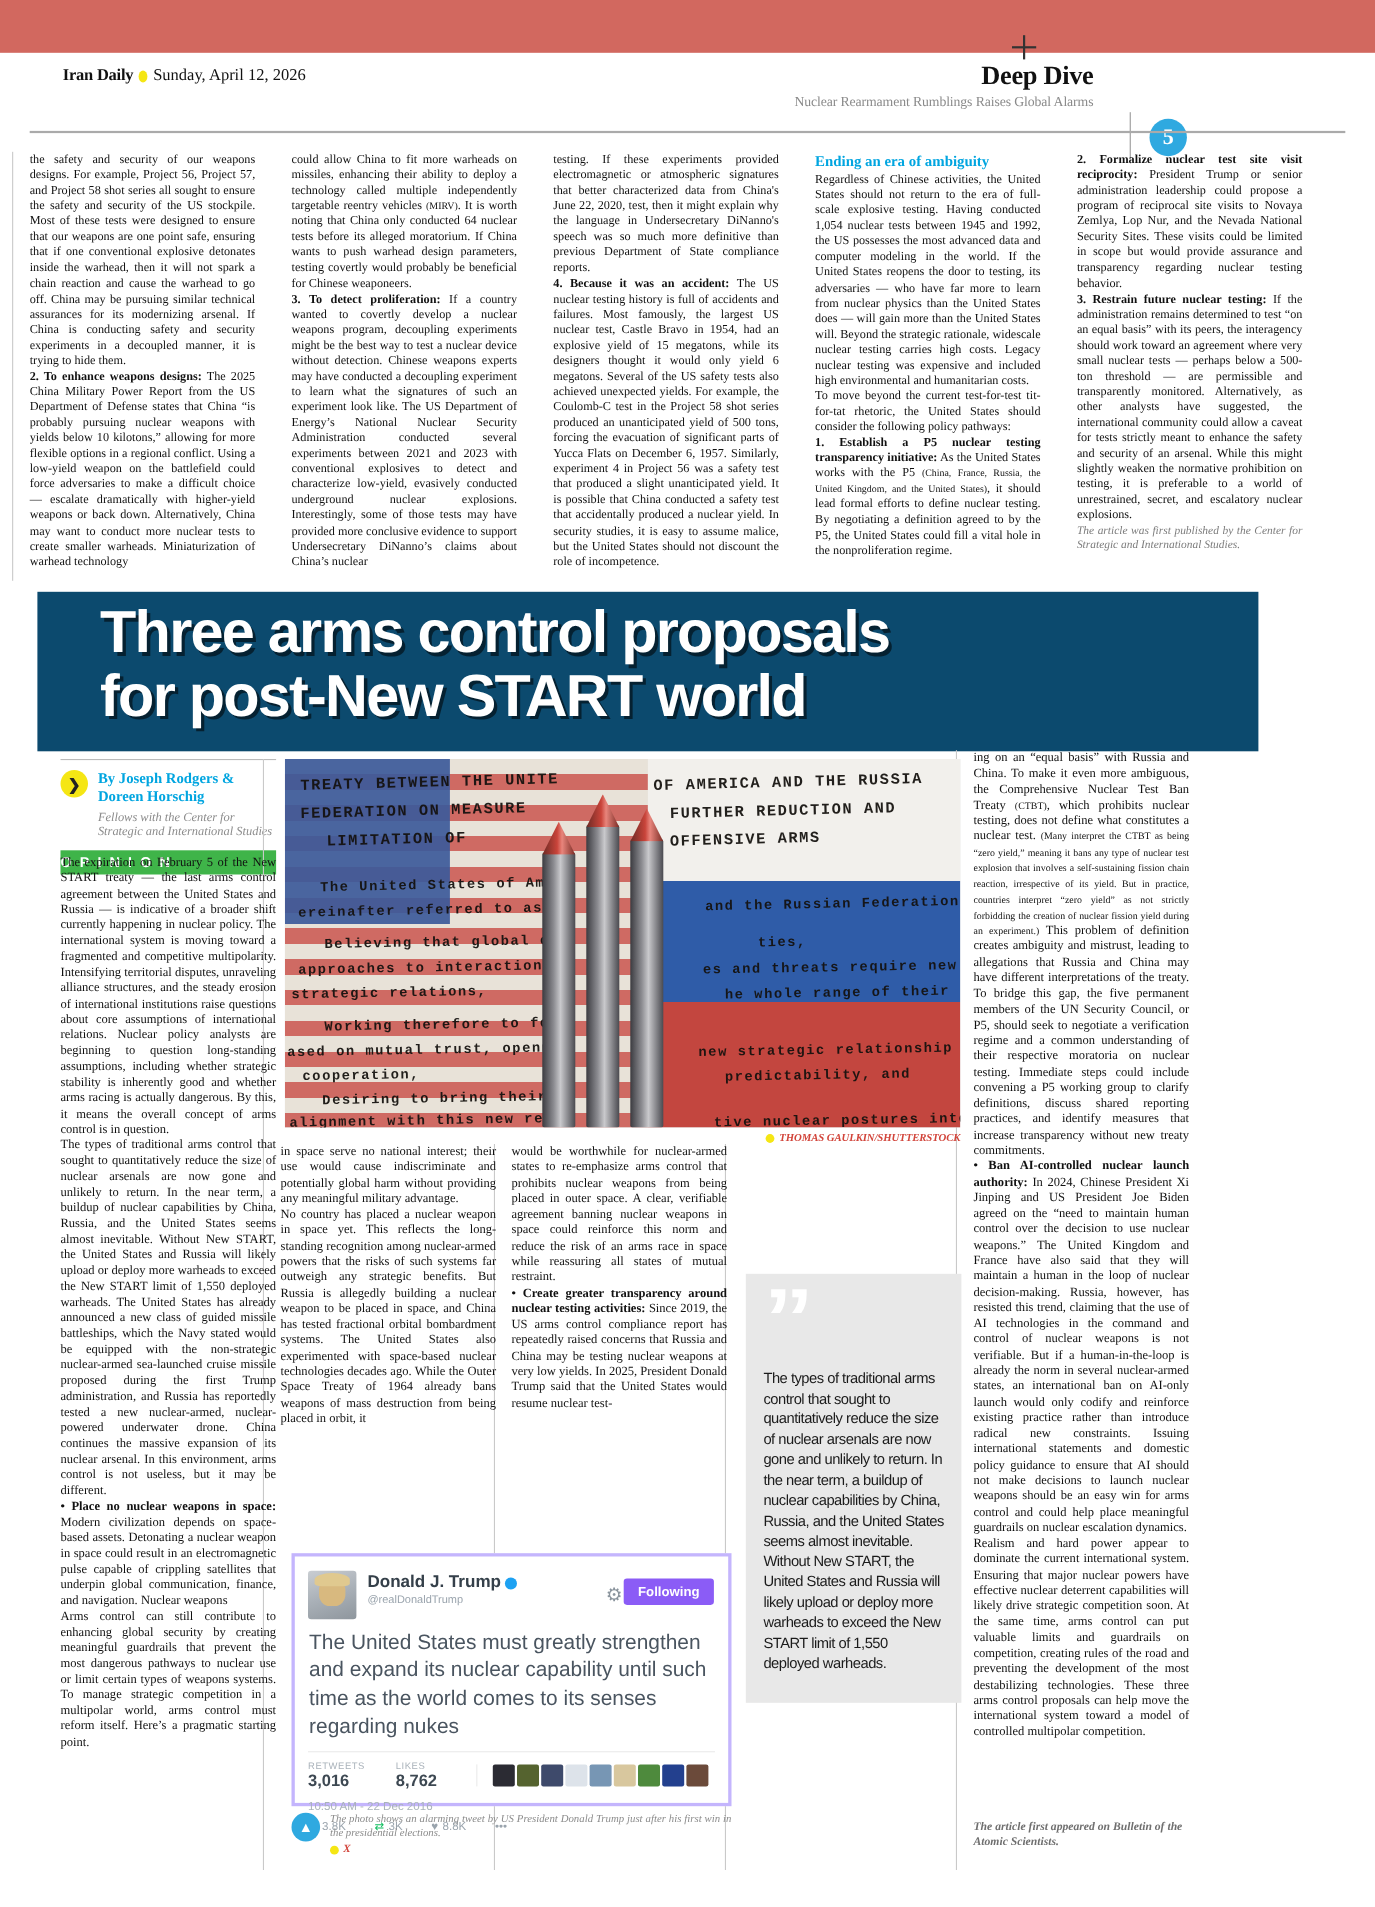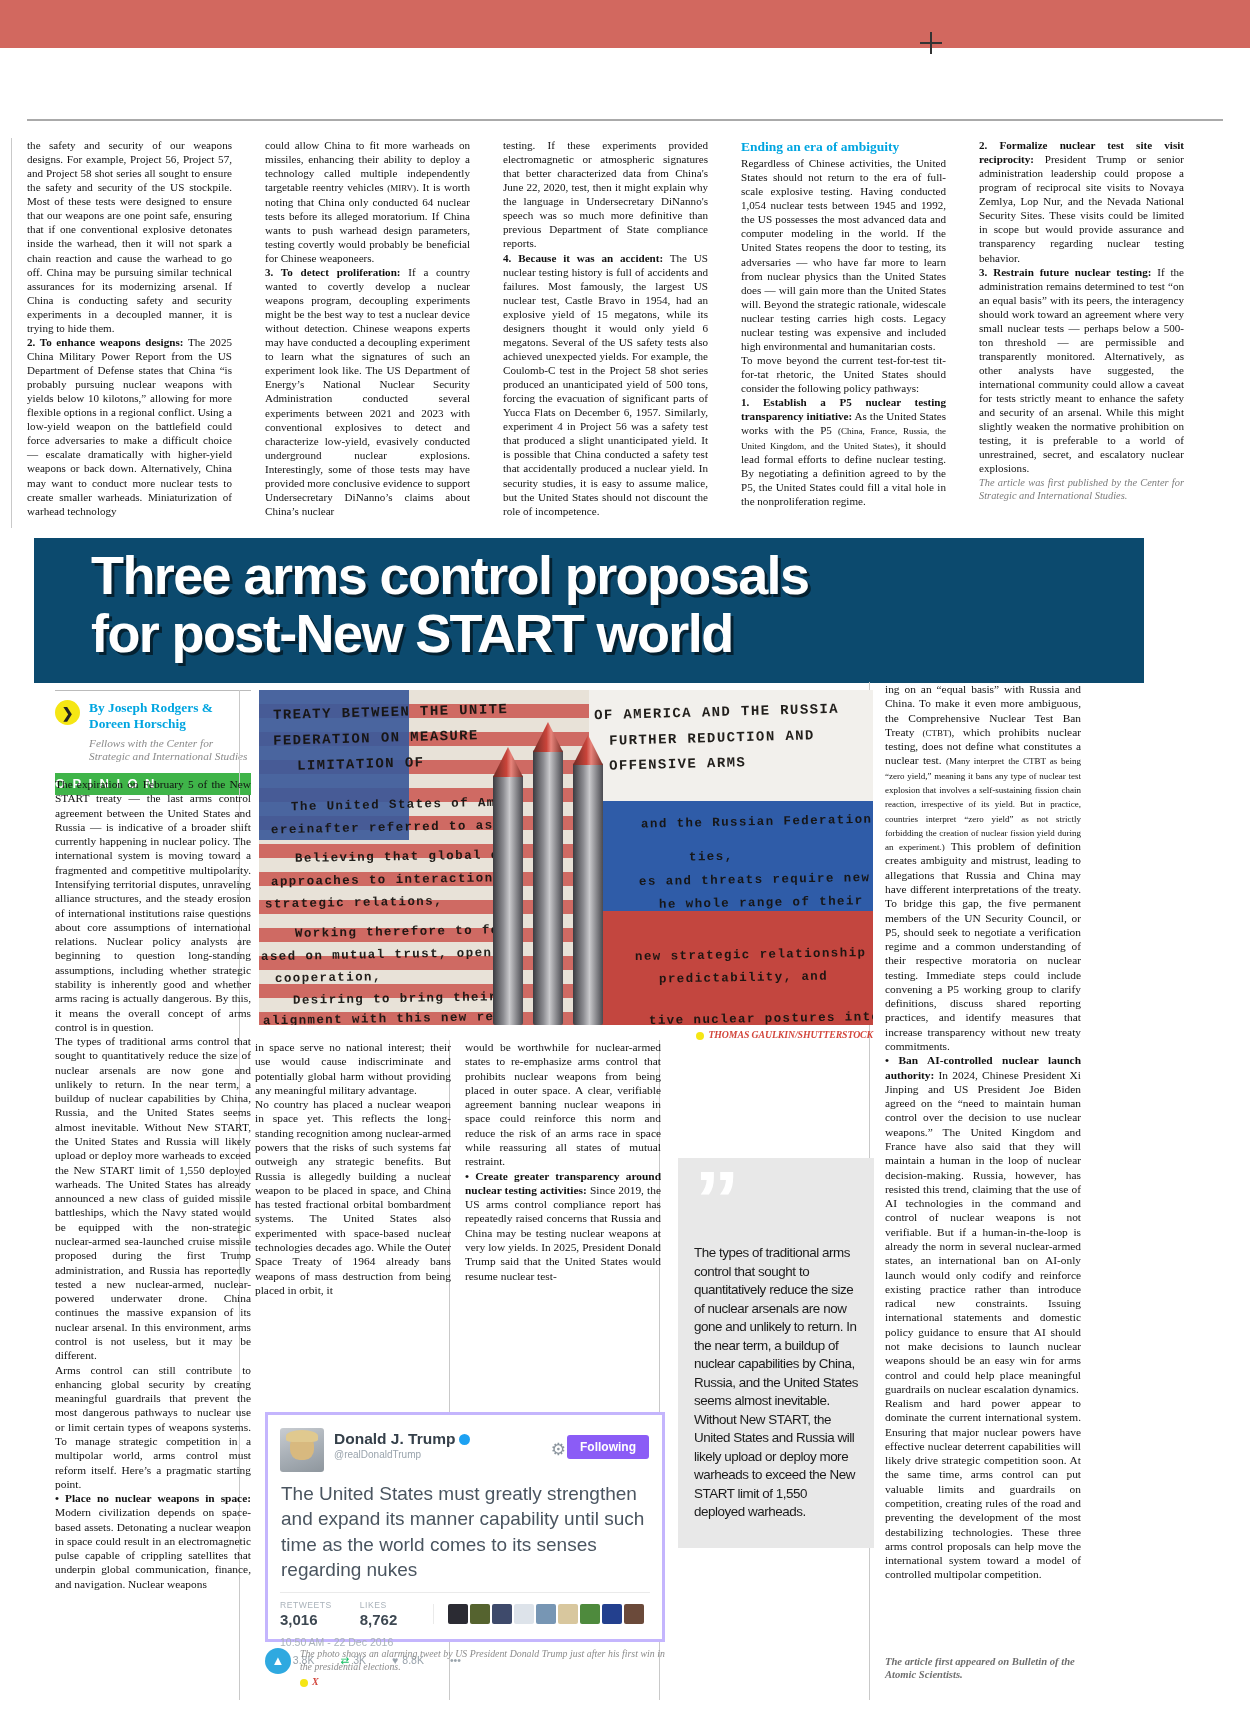--- a/index.html
+++ b/index.html
@@ -284,20 +284,33 @@
   }
 </style>
 </head>
 <body>
 
 <div class="page">
 
   <div class="top-red-bar"></div>
   <div class="crop-mark"></div>
 
+  <div class="masthead">
+    <div class="mh-left">
+      <span class="mh-paper">Iran Daily</span>
+      <span class="mh-dot"></span>
+      <span class="mh-date">Sunday, April 12, 2026</span>
+    </div>
+    <div class="mh-center">
+      <div class="mh-title">Deep Dive</div>
+      <div class="mh-sub">Nuclear Rearmament Rumblings Raises Global Alarms</div>
+    </div>
+    <div class="mh-divider"></div>
+    <div class="page-num">5</div>
+  </div>
   <div class="mh-rule"></div>
 
   <div class="jump">
     <div class="jump-cols">
 
       <div class="jump-col first">
         <p>the safety and security of our weapons designs. For example, Project 56, Project 57, and Project 58 shot series all sought to ensure the safety and security of the US stockpile. Most of these tests were designed to ensure that our weapons are one point safe, ensuring that if one conventional explosive detonates inside the warhead, then it will not spark a chain reaction and cause the warhead to go off. China may be pursuing similar technical assurances for its modernizing arsenal. If China is conducting safety and security experiments in a decoupled manner, it is trying to hide them.</p>
         <p><b>2. To enhance weapons designs:</b><span> The 2025 China Military Power Report from the US Department of Defense states that China “is probably pursuing nuclear weapons with yields below 10 kilotons,” allowing for more flexible options in a regional conflict. Using a low-yield weapon on the battlefield could force adversaries to make a difficult choice — escalate dramatically with higher-yield weapons or back down. Alternatively, China may want to conduct more nuclear tests to create smaller warheads. Miniaturization of warhead technology</span></p>
       </div>
 
@@ -345,22 +358,22 @@
   </div>
 
   <div class="col-rule" style="left:239px; top:690px; height:1010px;"></div>
   <div class="col-rule" style="left:449px; top:1040px; height:660px;"></div>
   <div class="col-rule" style="left:659px; top:1040px; height:660px;"></div>
   <div class="col-rule" style="left:869px; top:682px; height:1018px;"></div>
 
   <div class="op-col" id="opc1">
     <p>The expiration on February 5 of the New START treaty — the last arms control agreement between the United States and Russia — is indicative of a broader shift currently happening in nuclear policy. The international system is moving toward a fragmented and competitive multipolarity. Intensifying territorial disputes, unraveling alliance structures, and the steady erosion of international institutions raise questions about core assumptions of international relations. Nuclear policy analysts are beginning to question long-standing assumptions, including whether strategic stability is inherently good and whether arms racing is actually dangerous. By this, it means the overall concept of arms control is in question.</p>
     <p>The types of traditional arms control that sought to quantitatively reduce the size of nuclear arsenals are now gone and unlikely to return. In the near term, a buildup of nuclear capabilities by China, Russia, and the United States seems almost inevitable. Without New START, the United States and Russia will likely upload or deploy more warheads to exceed the New START limit of 1,550 deployed warheads. The United States has already announced a new class of guided missile battleships, which the Navy stated would be equipped with the non-strategic nuclear-armed sea-launched cruise missile proposed during the first Trump administration, and Russia has reportedly tested a new nuclear-armed, nuclear-powered underwater drone. China continues the massive expansion of its nuclear arsenal. In this environment, arms control is not useless, but it may be different.</p>
+    <p><b>• Place no nuclear weapons in space:</b><span> Modern civilization depends on space-based assets. Detonating a nuclear weapon in space could result in an electromagnetic pulse capable of crippling satellites that underpin global communication, finance, and navigation. Nuclear weapons</span></p>
     <p>Arms control can still contribute to enhancing global security by creating meaningful guardrails that prevent the most dangerous pathways to nuclear use or limit certain types of weapons systems. To manage strategic competition in a multipolar world, arms control must reform itself. Here’s a pragmatic starting point.</p>
-    <p><b>• Place no nuclear weapons in space:</b><span> Modern civilization depends on space-based assets. Detonating a nuclear weapon in space could result in an electromagnetic pulse capable of crippling satellites that underpin global communication, finance, and navigation. Nuclear weapons</span></p>
   </div>
 
   <div class="photo">
     <div class="flagus"></div>
     <div class="flagru"></div>
     <div class="doc">
       <div class="doc-line" style="left:14px;  top:14px;  font-size:14px; transform:rotate(-1.5deg);">TREATY BETWEEN THE UNITE</div>
       <div class="doc-line" style="left:14px;  top:40px;  font-size:14px; transform:rotate(-1.5deg);">FEDERATION ON MEASURE</div>
       <div class="doc-line" style="left:38px;  top:66px;  font-size:14px; transform:rotate(-1.5deg);">LIMITATION OF</div>
       <div class="doc-line" style="left:335px; top:14px;  font-size:14px; transform:rotate(-1.5deg);">OF AMERICA AND THE RUSSIA</div>
@@ -410,21 +423,21 @@
       <div class="tw-names">
         <div class="tw-name">
           <span>Donald J. Trump</span>
           <span class="tw-verified"></span>
         </div>
         <div class="tw-handle">@realDonaldTrump</div>
       </div>
     </div>
     <div class="tw-gear">⚙</div>
     <div class="tw-follow">Following</div>
-    <div class="tw-body">The United States must greatly strengthen and expand its manner capability until such time as the world comes to its senses regarding nukes</div>
+    <div class="tw-body">The United States must greatly strengthen and expand its nuclear capability until such time as the world comes to its senses regarding nukes</div>
     <div class="tw-stats">
       <div class="tw-stat">
         <div class="tw-stat-lbl">RETWEETS</div>
         <div class="tw-stat-val">3,016</div>
       </div>
       <div class="tw-stat">
         <div class="tw-stat-lbl">LIKES</div>
         <div class="tw-stat-val">8,762</div>
       </div>
       <div class="tw-faces">

